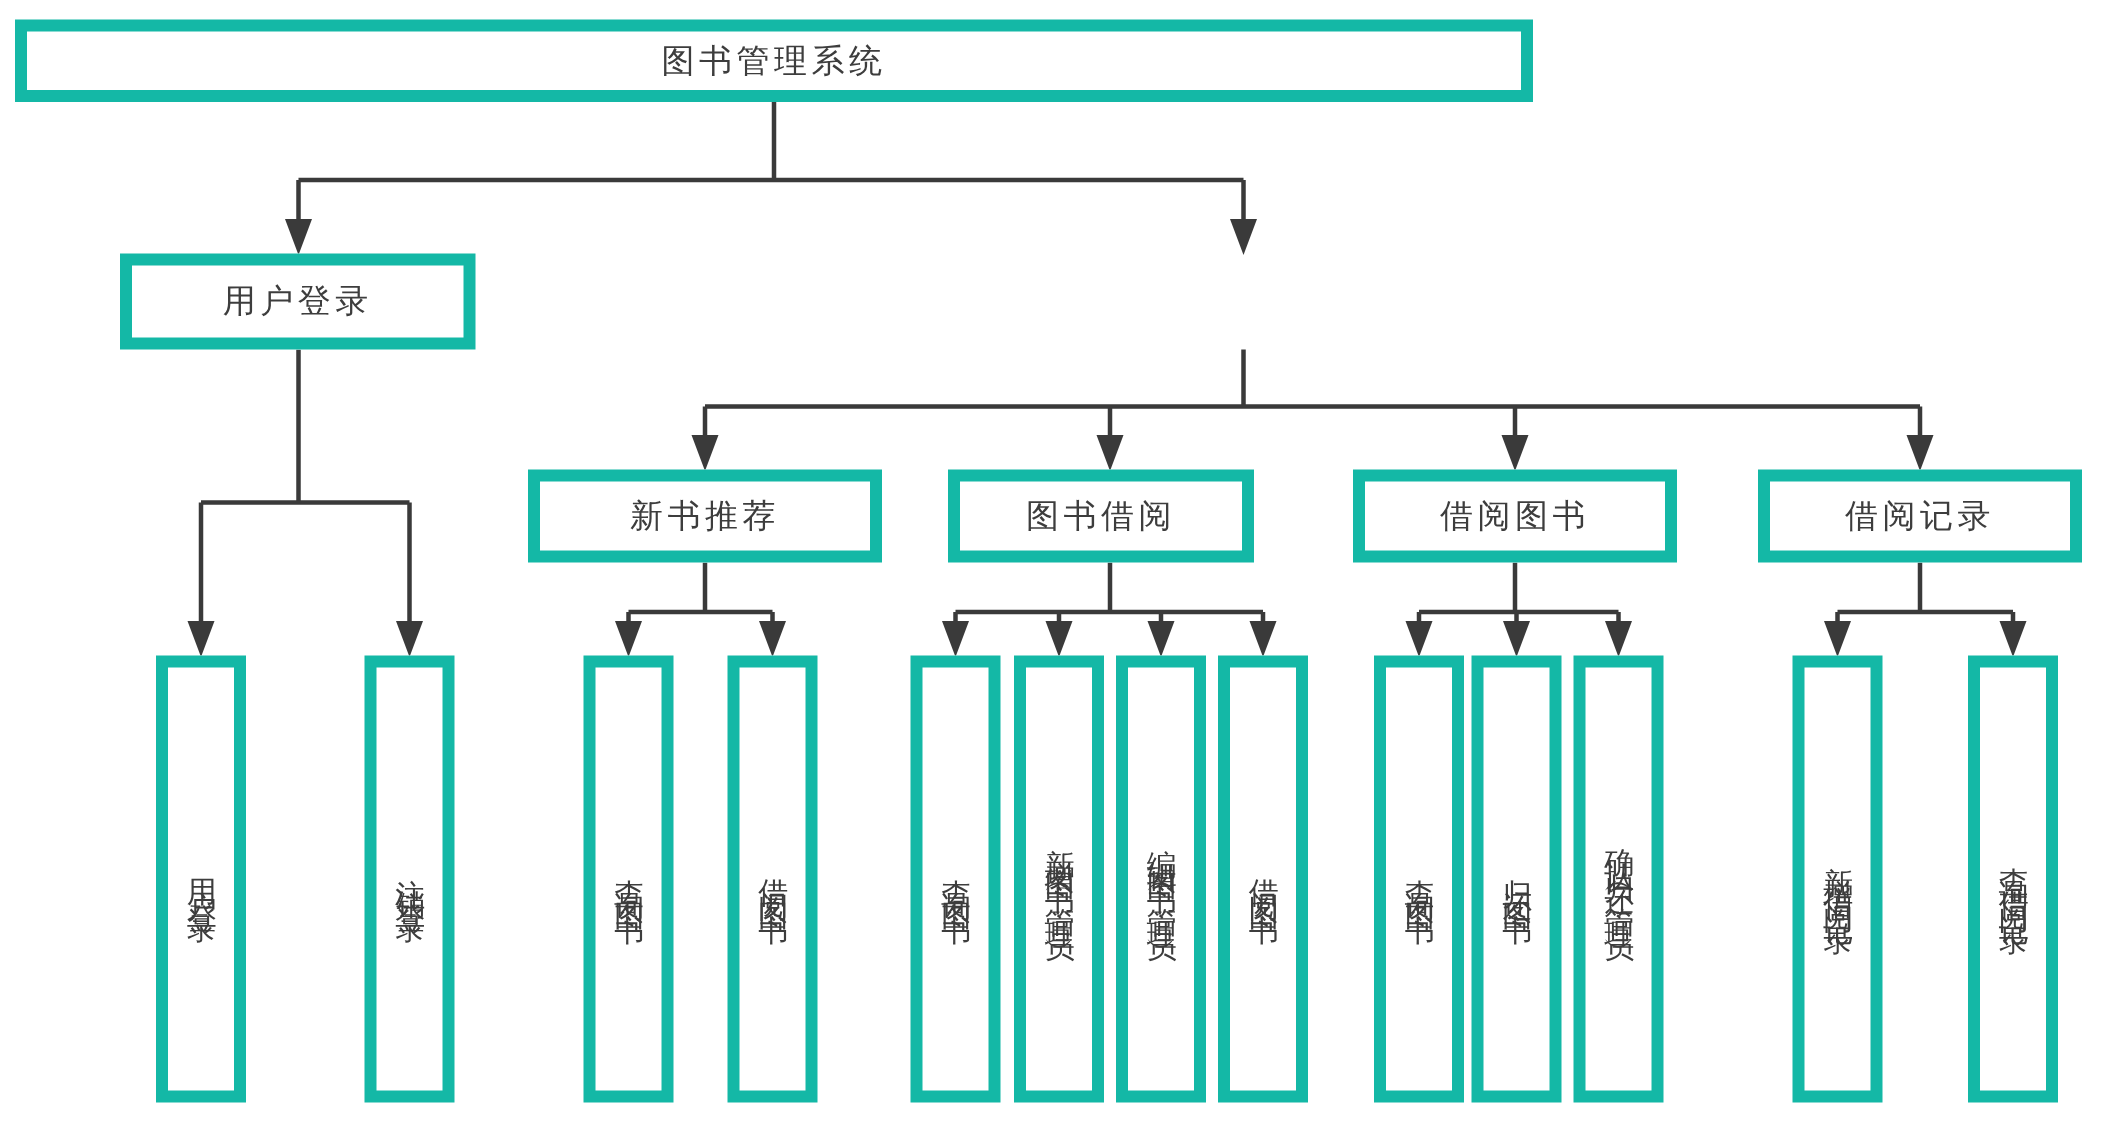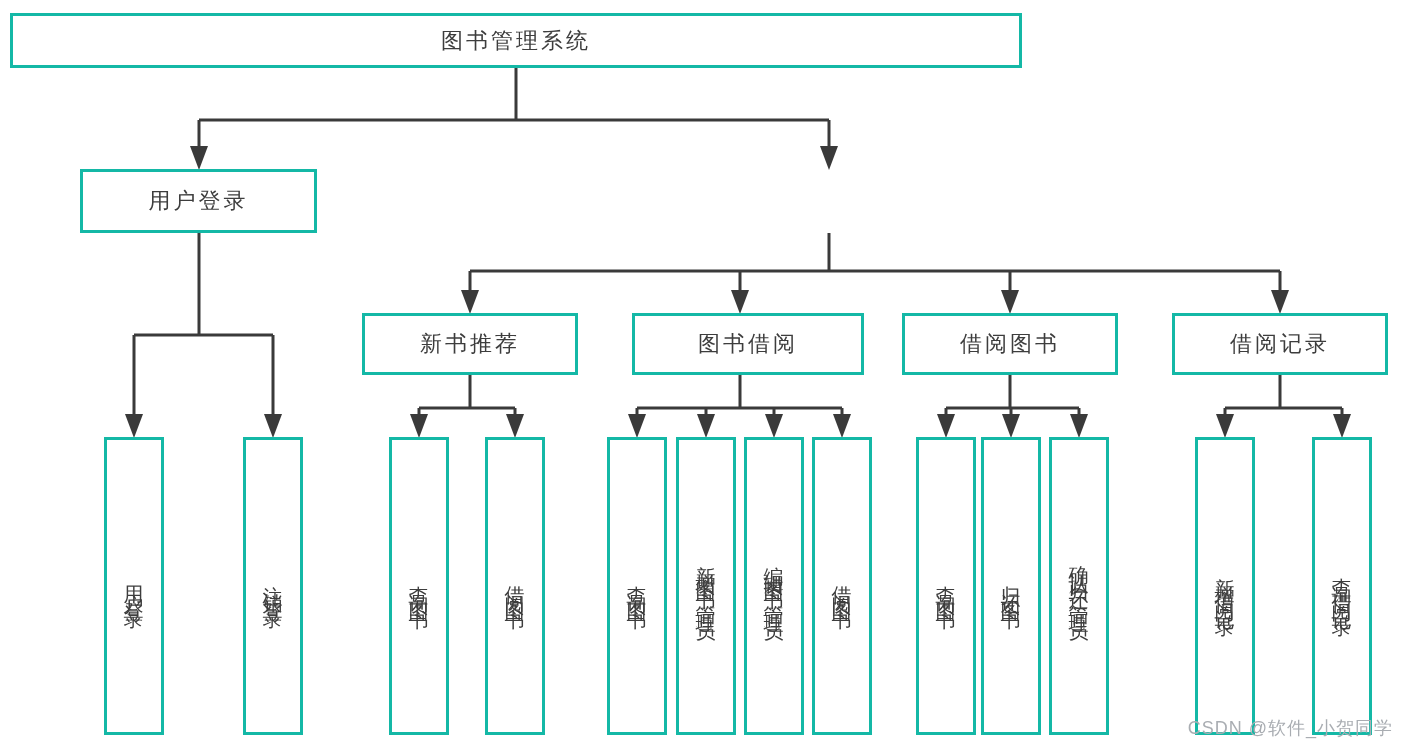--- a/index.html
+++ b/index.html
@@ -9,21 +9,21 @@
     font-family:"Liberation Sans","DejaVu Sans",sans-serif;
     color:#3d3d3d;
     position:relative;
     overflow:hidden;
   }
   #stage{position:relative;width:1405px;height:747px;}
   svg.wires{position:absolute;left:0;top:0;z-index:1;}
   .box{
     position:absolute;
     background:#ffffff;
-    border:3px solid #14b8a6;
+    border:8px solid #14b8a6;
     box-sizing:border-box;
     display:flex;align-items:center;justify-content:center;
     z-index:2;
   }
   .hbox{font-size:22px;letter-spacing:3px;white-space:nowrap;}
   .vbox{width:60px;top:437px;height:298px;}
   .vtext{
     writing-mode:vertical-rl;
     text-orientation:mixed;
     font-size:20px;
@@ -72,22 +72,22 @@
       <polygon points="1070,414 1088,414 1079,438"></polygon>
       <polygon points="1216,414 1234,414 1225,438"></polygon>
       <polygon points="1333,414 1351,414 1342,438"></polygon>
     </g>
   </svg>
 
   <div class="box hbox" style="left:10px;top:13px;width:1012px;height:55px;">图书管理系统</div>
 
   <div class="box hbox" style="left:80px;top:169px;width:237px;height:64px;">用户登录</div>
 
-  <div class="box hbox" style="left:362px;top:313px;width:216px;height:62px;">新书推荐</div>
-  <div class="box hbox" style="left:632px;top:313px;width:232px;height:62px;">图书借阅</div>
+  <div class="box hbox" style="left:352px;top:313px;width:236px;height:62px;">新书推荐</div>
+  <div class="box hbox" style="left:632px;top:313px;width:204px;height:62px;">图书借阅</div>
   <div class="box hbox" style="left:902px;top:313px;width:216px;height:62px;">借阅图书</div>
   <div class="box hbox" style="left:1172px;top:313px;width:216px;height:62px;">借阅记录</div>
 
   <div class="box vbox" style="left:104px;">
     <span class="vtext">用户登录</span>
   </div>
   <div class="box vbox" style="left:243px;">
     <span class="vtext">注销登录</span>
   </div>
 
@@ -121,15 +121,14 @@
     <span class="vtext">确认归还（管理员）</span>
   </div>
 
   <div class="box vbox" style="left:1195px;">
     <span class="vtext">新增借阅记录</span>
   </div>
   <div class="box vbox" style="left:1312px;">
     <span class="vtext">查询借阅记录</span>
   </div>
 
-  <div class="watermark">CSDN @软件_小贺同学</div>
 
 </div>
 
 </body></html>

